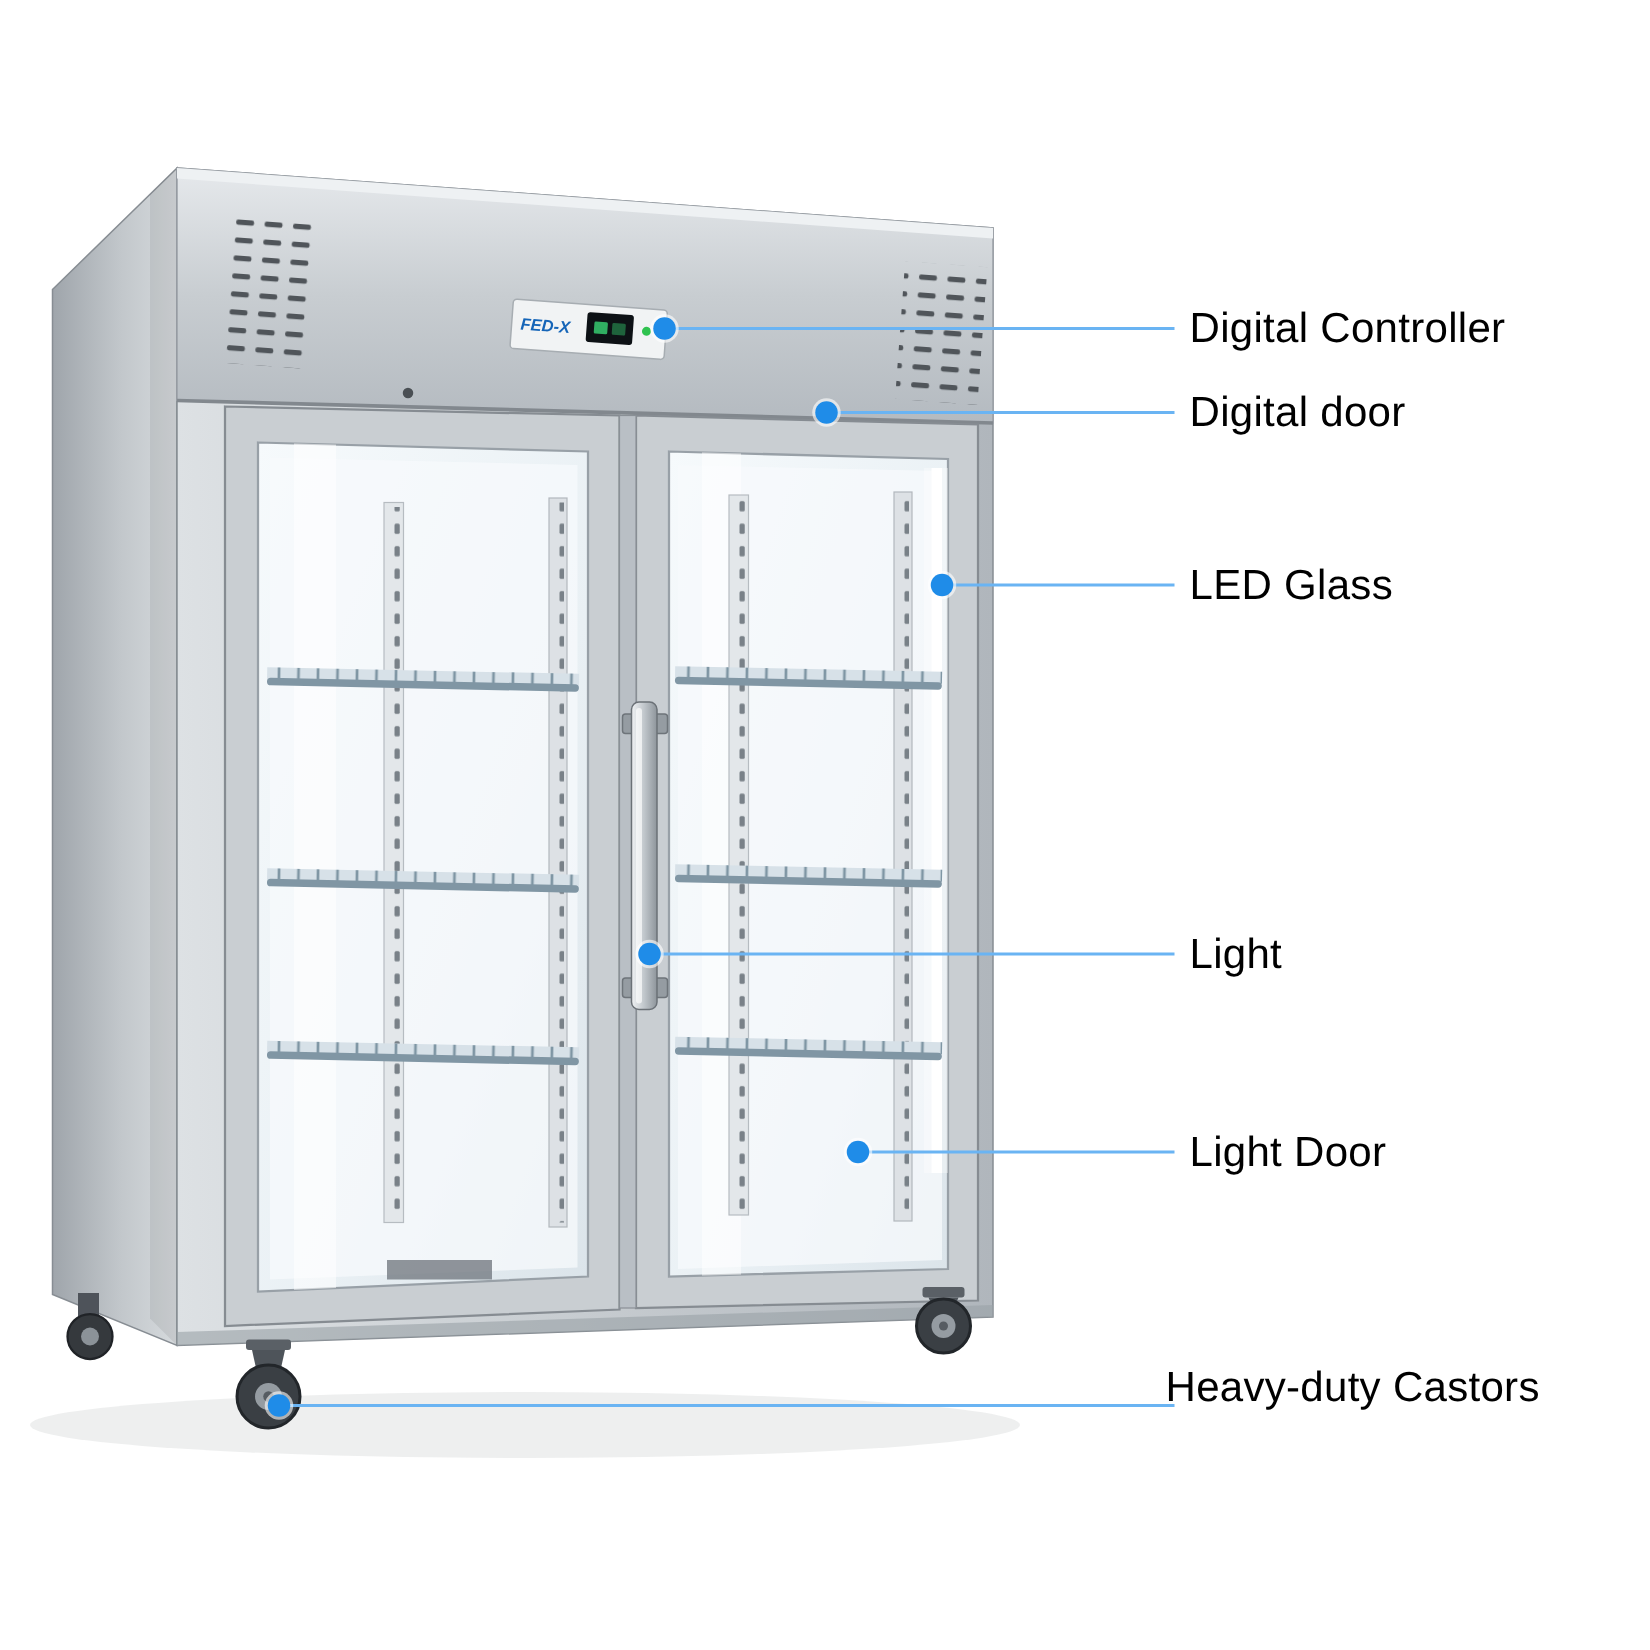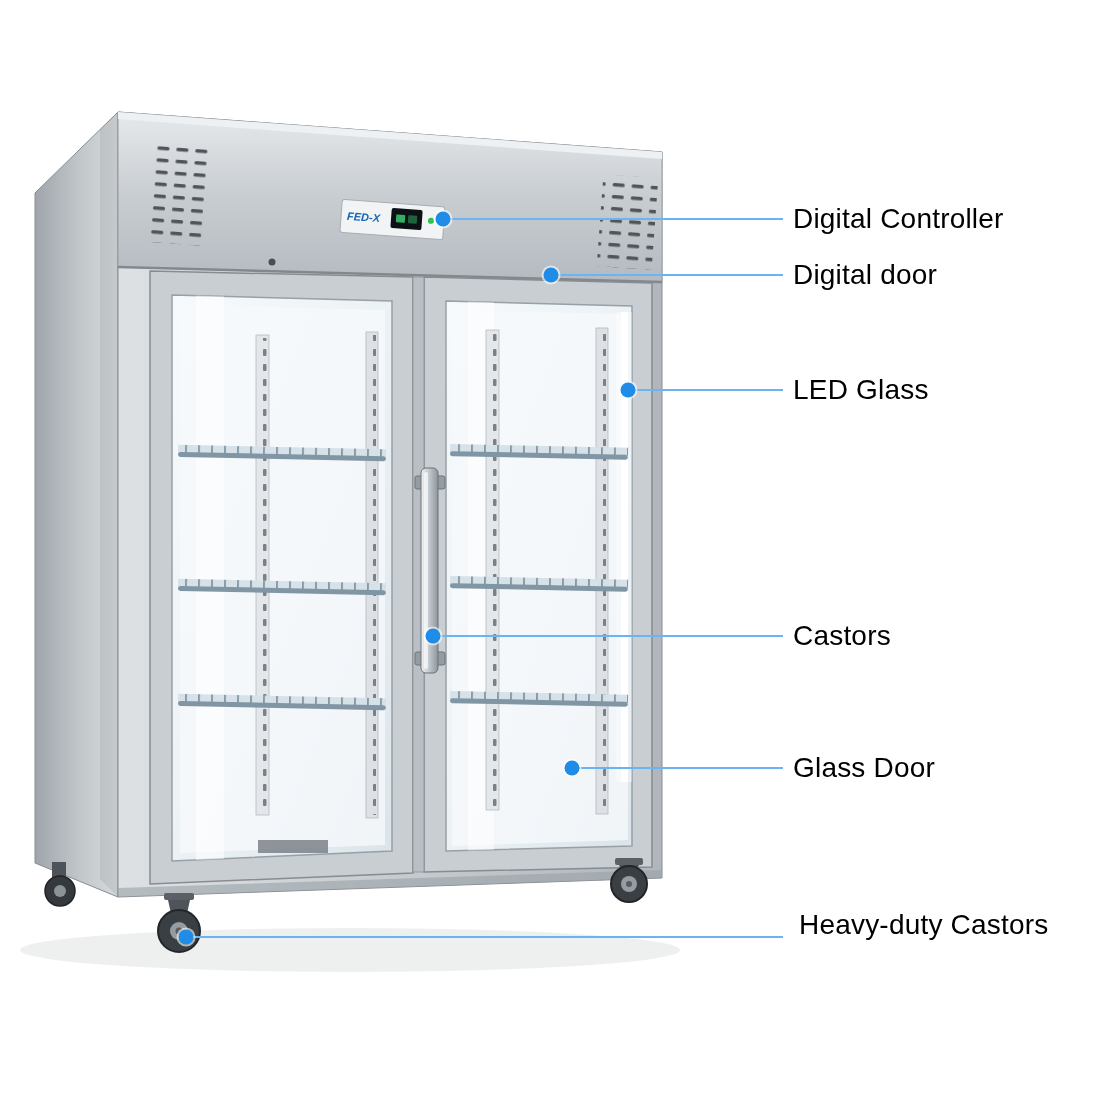--- a/index.html
+++ b/index.html
@@ -210,28 +210,28 @@
 
   <div class="callout">
     <span class="cline" style="left:628px;top:389px;width:155px"></span>
     <span class="dot" style="left:628px;top:390px"></span>
     <span class="clabel" style="left:793px;top:368px">LED Glass</span>
   </div>
 
   <div class="callout">
     <span class="cline" style="left:433px;top:635px;width:350px"></span>
     <span class="dot" style="left:433px;top:636px"></span>
-    <span class="clabel" style="left:793px;top:614px">Castors</span>
+    <span class="clabel" style="left:793px;top:614px">Light</span>
   </div>
 
   <div class="callout">
     <span class="cline" style="left:572px;top:767px;width:211px"></span>
     <span class="dot" style="left:572px;top:768px"></span>
-    <span class="clabel" style="left:793px;top:746px">Glass Door</span>
+    <span class="clabel" style="left:793px;top:746px">Light Door</span>
   </div>
 
   <div class="callout">
     <span class="cline" style="left:186px;top:936px;width:597px"></span>
     <span class="dot" style="left:186px;top:937px"></span>
-    <span class="clabel wrap" style="left:799px;top:903px">Heavy-duty Castors</span>
+    <span class="clabel wrap" style="left:777px;top:903px">Heavy-duty Castors</span>
   </div>
 
 </div>
 
 </body></html>

